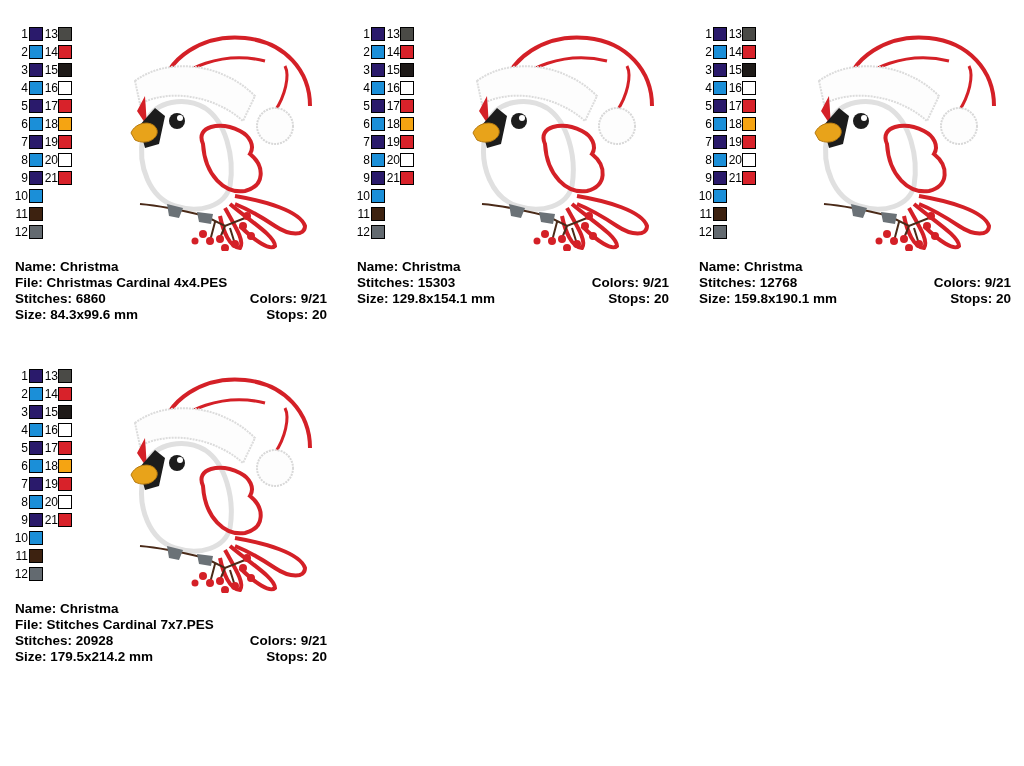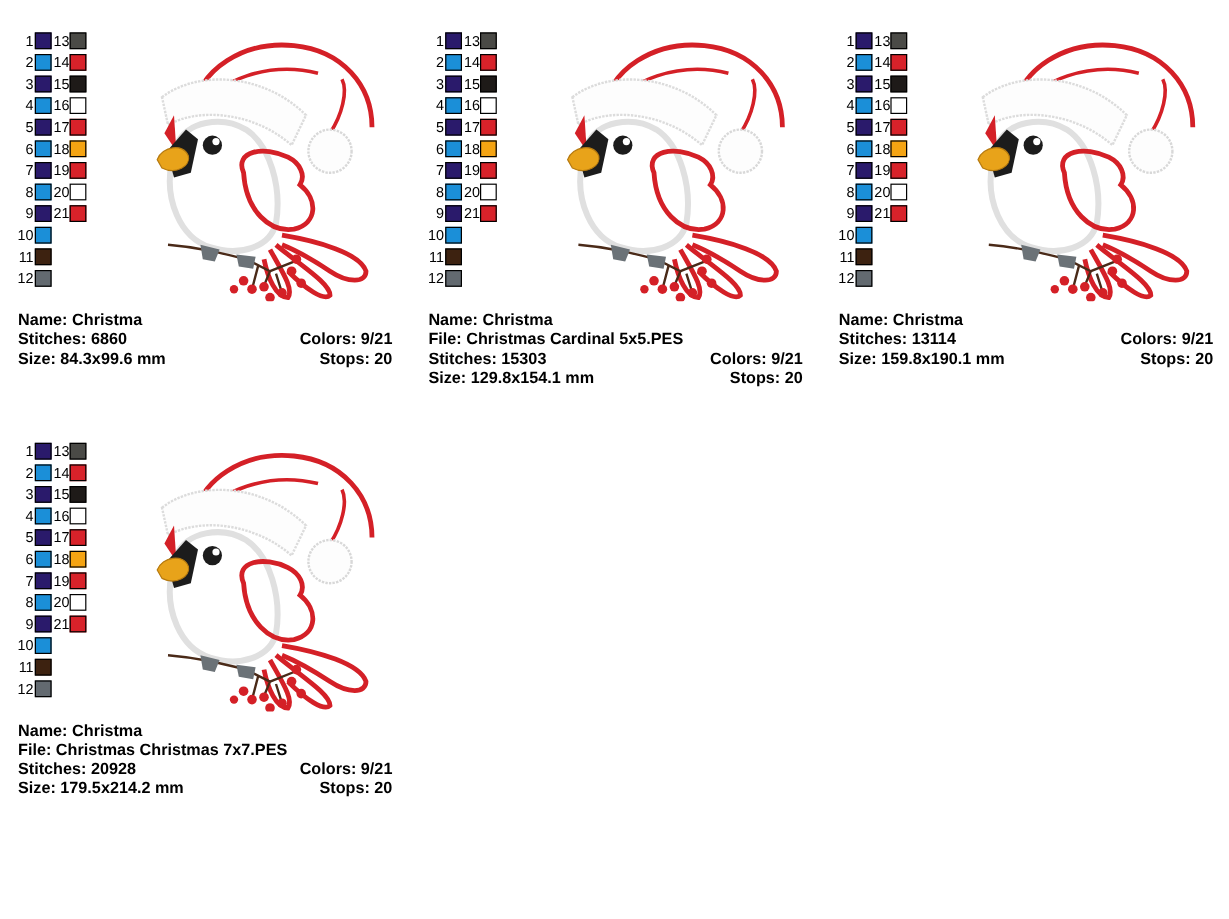--- a/index.html
+++ b/index.html
@@ -131,20 +131,21 @@
         <circle cx="118" cy="200" r="4"></circle>
           <circle cx="122" cy="190" r="4"></circle>
           <circle cx="95" cy="213" r="4"></circle>
         <circle cx="100" cy="222" r="4"></circle>
           <circle cx="126" cy="210" r="4"></circle>
           <circle cx="70" cy="215" r="3.5"></circle>
       </g>
     </svg>
     <div class="info">
       <div class="line"><span>Name:</span> <span>Christma</span></div>
+      <div class="line"><span>File:</span> <span>Christmas Cardinal 4x4.PES</span></div>
       <div class="line"><span>Stitches:</span> <span>6860</span>
         <span class="r"><span>Colors:</span> <span>9/21</span></span></div>
       <div class="line"><span>Size:</span> <span>84.3x99.6 mm</span>
         <span class="r"><span>Stops:</span> <span>20</span></span></div>
     </div>
   </div>
     <div class="card" style="left: 352px; top: 27px;">
     <div class="palette">
         <div class="sw-row" style="top: 0px;">
           <span class="num c1">1</span>
@@ -252,21 +253,20 @@
         <circle cx="118" cy="200" r="4"></circle>
           <circle cx="122" cy="190" r="4"></circle>
           <circle cx="95" cy="213" r="4"></circle>
         <circle cx="100" cy="222" r="4"></circle>
           <circle cx="126" cy="210" r="4"></circle>
           <circle cx="70" cy="215" r="3.5"></circle>
       </g>
     </svg>
     <div class="info">
       <div class="line"><span>Name:</span> <span>Christma</span></div>
-      <div class="line"><span>File:</span> <span>Christmas Cardinal 5x5.PES</span></div>
       <div class="line"><span>Stitches:</span> <span>15303</span>
         <span class="r"><span>Colors:</span> <span>9/21</span></span></div>
       <div class="line"><span>Size:</span> <span>129.8x154.1 mm</span>
         <span class="r"><span>Stops:</span> <span>20</span></span></div>
     </div>
   </div>
     <div class="card" style="left: 694px; top: 27px;">
     <div class="palette">
         <div class="sw-row" style="top: 0px;">
           <span class="num c1">1</span>
@@ -374,21 +374,21 @@
         <circle cx="118" cy="200" r="4"></circle>
           <circle cx="122" cy="190" r="4"></circle>
           <circle cx="95" cy="213" r="4"></circle>
         <circle cx="100" cy="222" r="4"></circle>
           <circle cx="126" cy="210" r="4"></circle>
           <circle cx="70" cy="215" r="3.5"></circle>
       </g>
     </svg>
     <div class="info">
       <div class="line"><span>Name:</span> <span>Christma</span></div>
-      <div class="line"><span>Stitches:</span> <span>13114</span>
+      <div class="line"><span>Stitches:</span> <span>12768</span>
         <span class="r"><span>Colors:</span> <span>9/21</span></span></div>
       <div class="line"><span>Size:</span> <span>159.8x190.1 mm</span>
         <span class="r"><span>Stops:</span> <span>20</span></span></div>
     </div>
   </div>
     <div class="card" style="left: 10px; top: 369px;">
     <div class="palette">
         <div class="sw-row" style="top: 0px;">
           <span class="num c1">1</span>
           <span class="chip c1" style="background: rgb(42, 26, 107);"></span>
@@ -495,20 +495,20 @@
         <circle cx="118" cy="200" r="4"></circle>
           <circle cx="122" cy="190" r="4"></circle>
           <circle cx="95" cy="213" r="4"></circle>
         <circle cx="100" cy="222" r="4"></circle>
           <circle cx="126" cy="210" r="4"></circle>
           <circle cx="70" cy="215" r="3.5"></circle>
       </g>
     </svg>
     <div class="info">
       <div class="line"><span>Name:</span> <span>Christma</span></div>
-      <div class="line"><span>File:</span> <span>Christmas Christmas 7x7.PES</span></div>
+      <div class="line"><span>File:</span> <span>Stitches Cardinal 7x7.PES</span></div>
       <div class="line"><span>Stitches:</span> <span>20928</span>
         <span class="r"><span>Colors:</span> <span>9/21</span></span></div>
       <div class="line"><span>Size:</span> <span>179.5x214.2 mm</span>
         <span class="r"><span>Stops:</span> <span>20</span></span></div>
     </div>
   </div>
   </div>
 
 </body></html>

